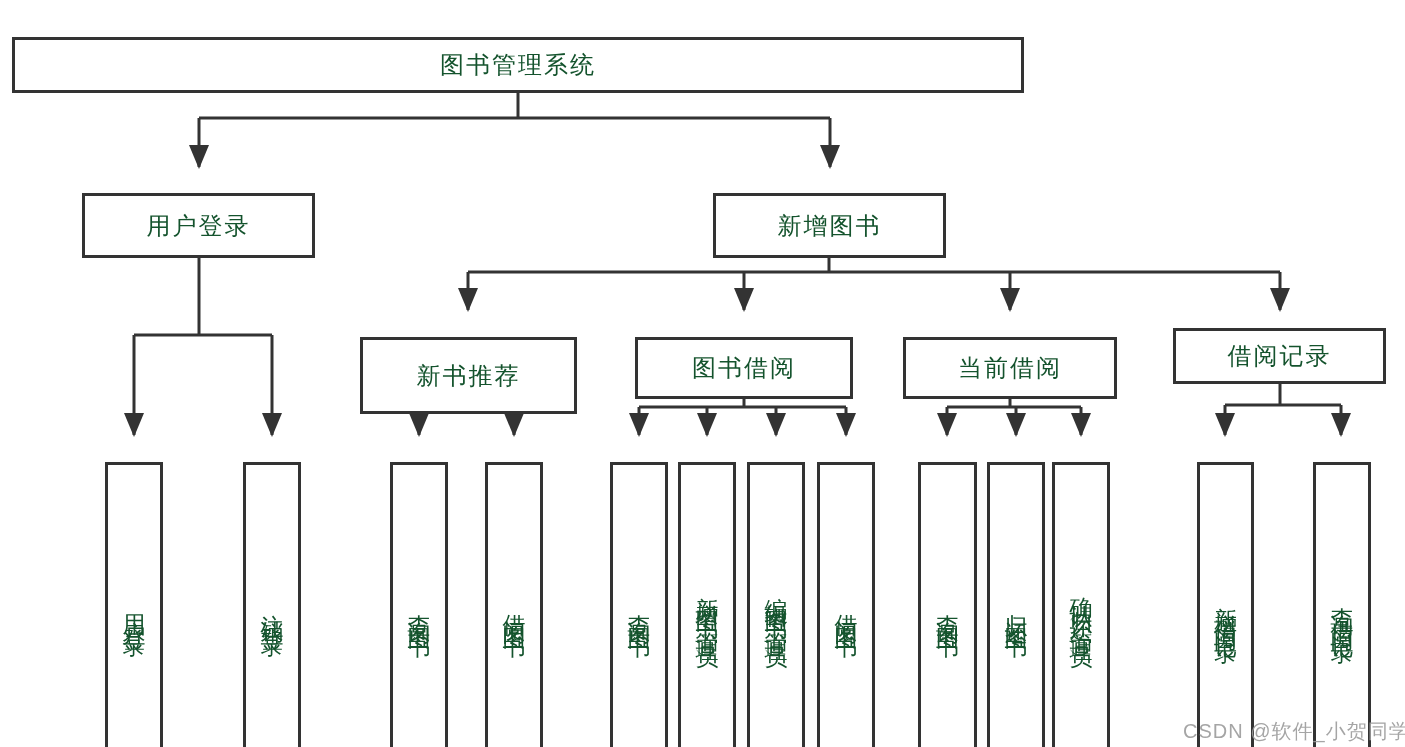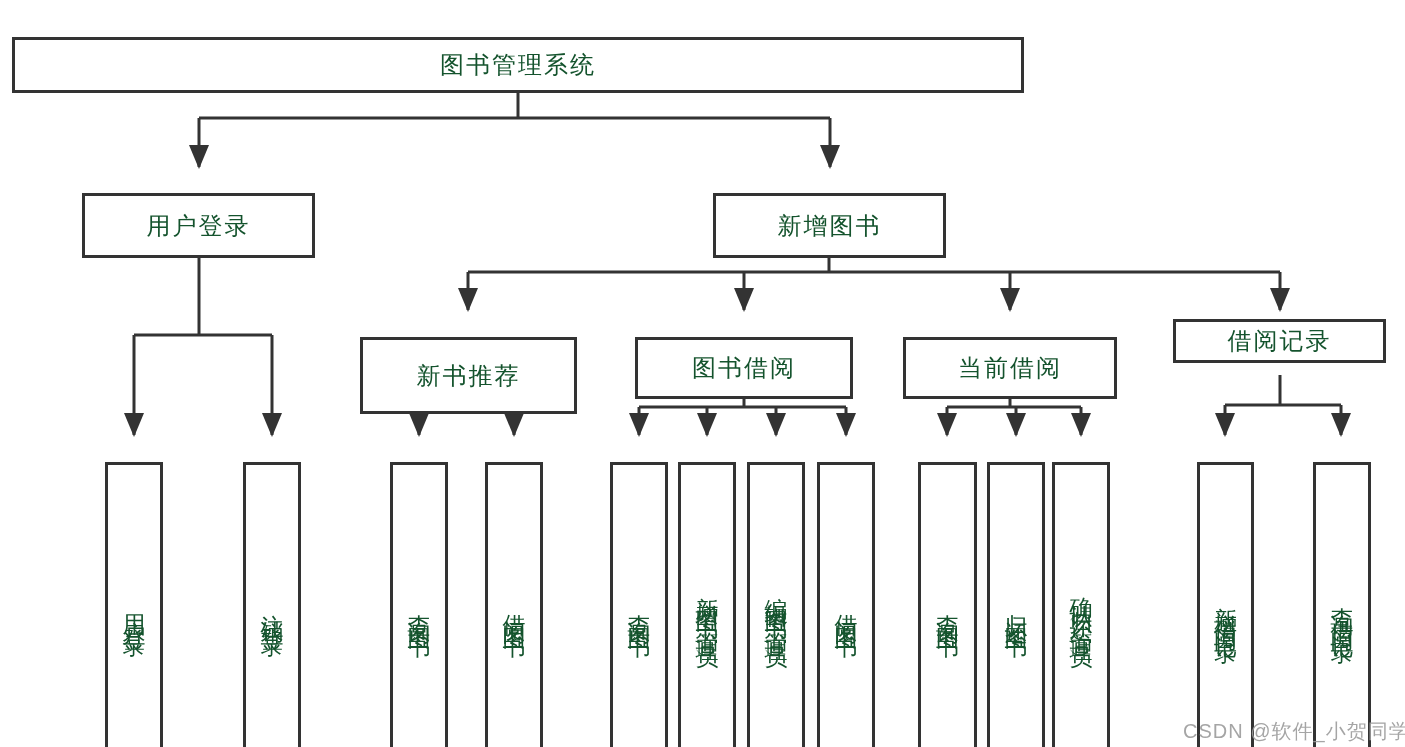--- a/index.html
+++ b/index.html
@@ -106,21 +106,21 @@
   </svg>
 
   <div class="node hbox" style="left:12px; top:13px; width:1012px; height:56px;">图书管理系统</div>
 
   <div class="node hbox" style="left:82px; top:169px; width:233px; height:65px;">用户登录</div>
   <div class="node hbox" style="left:713px; top:169px; width:233px; height:65px;">新增图书</div>
 
   <div class="node hbox" style="left:360px; top:313px; width:217px; height:77px;">新书推荐</div>
   <div class="node hbox" style="left:635px; top:313px; width:218px; height:62px;">图书借阅</div>
   <div class="node hbox" style="left:903px; top:313px; width:214px; height:62px;">当前借阅</div>
-  <div class="node hbox" style="left:1173px; top:295px; width:213px; height:44px;">借阅记录</div>
+  <div class="node hbox" style="left:1173px; top:304px; width:213px; height:56px;">借阅记录</div>
 
   <div class="node vbox" style="left:105px; top:438px; width:58px; height:296px;">
     <span>用户登录</span>
   </div>
   <div class="node vbox" style="left:243px; top:438px; width:58px; height:296px;">
     <span>注销登录</span>
   </div>
 
   <div class="node vbox" style="left:390px; top:438px; width:58px; height:296px;">
     <span>查询图书</span>

